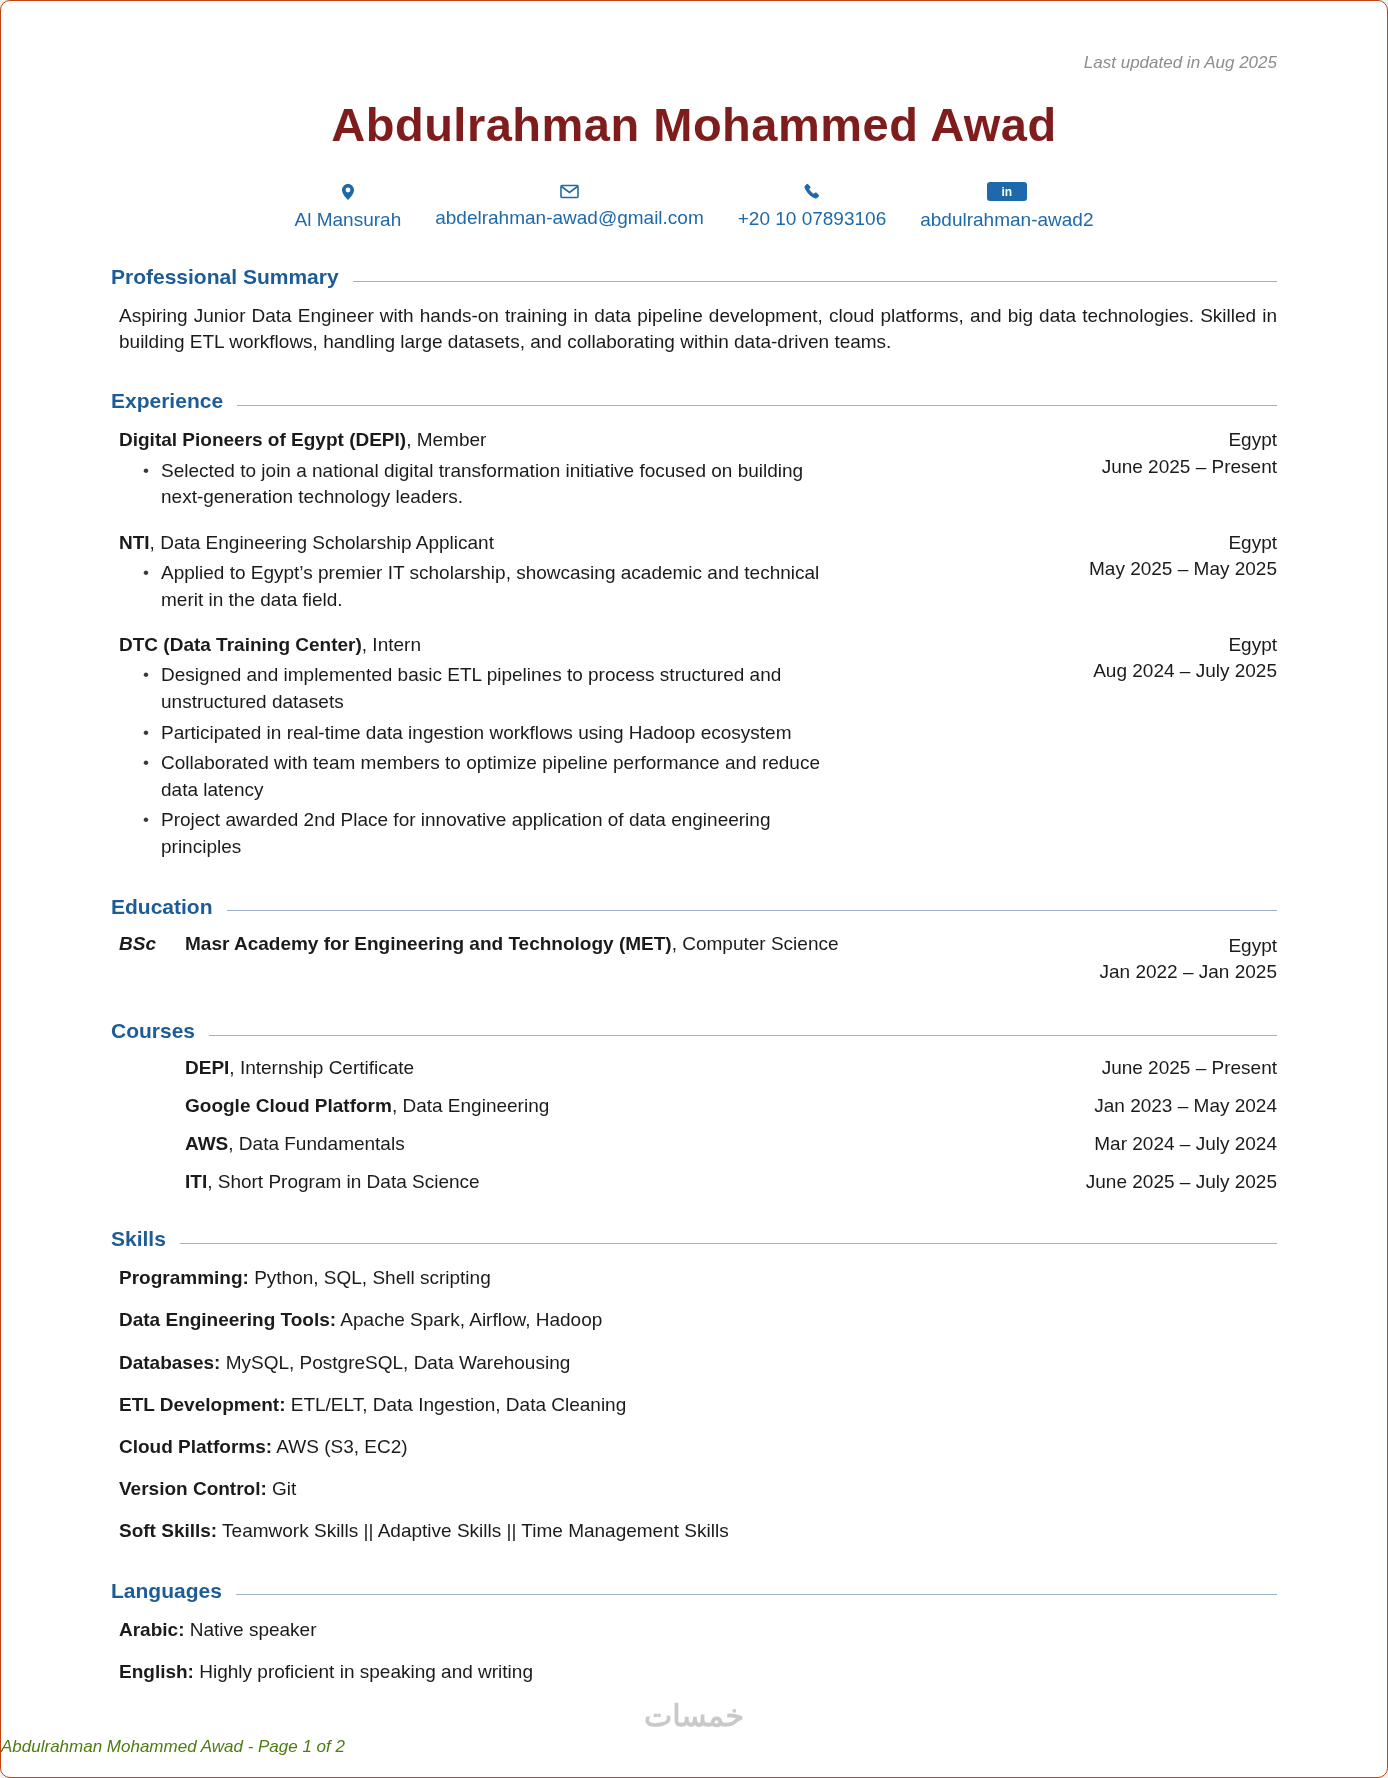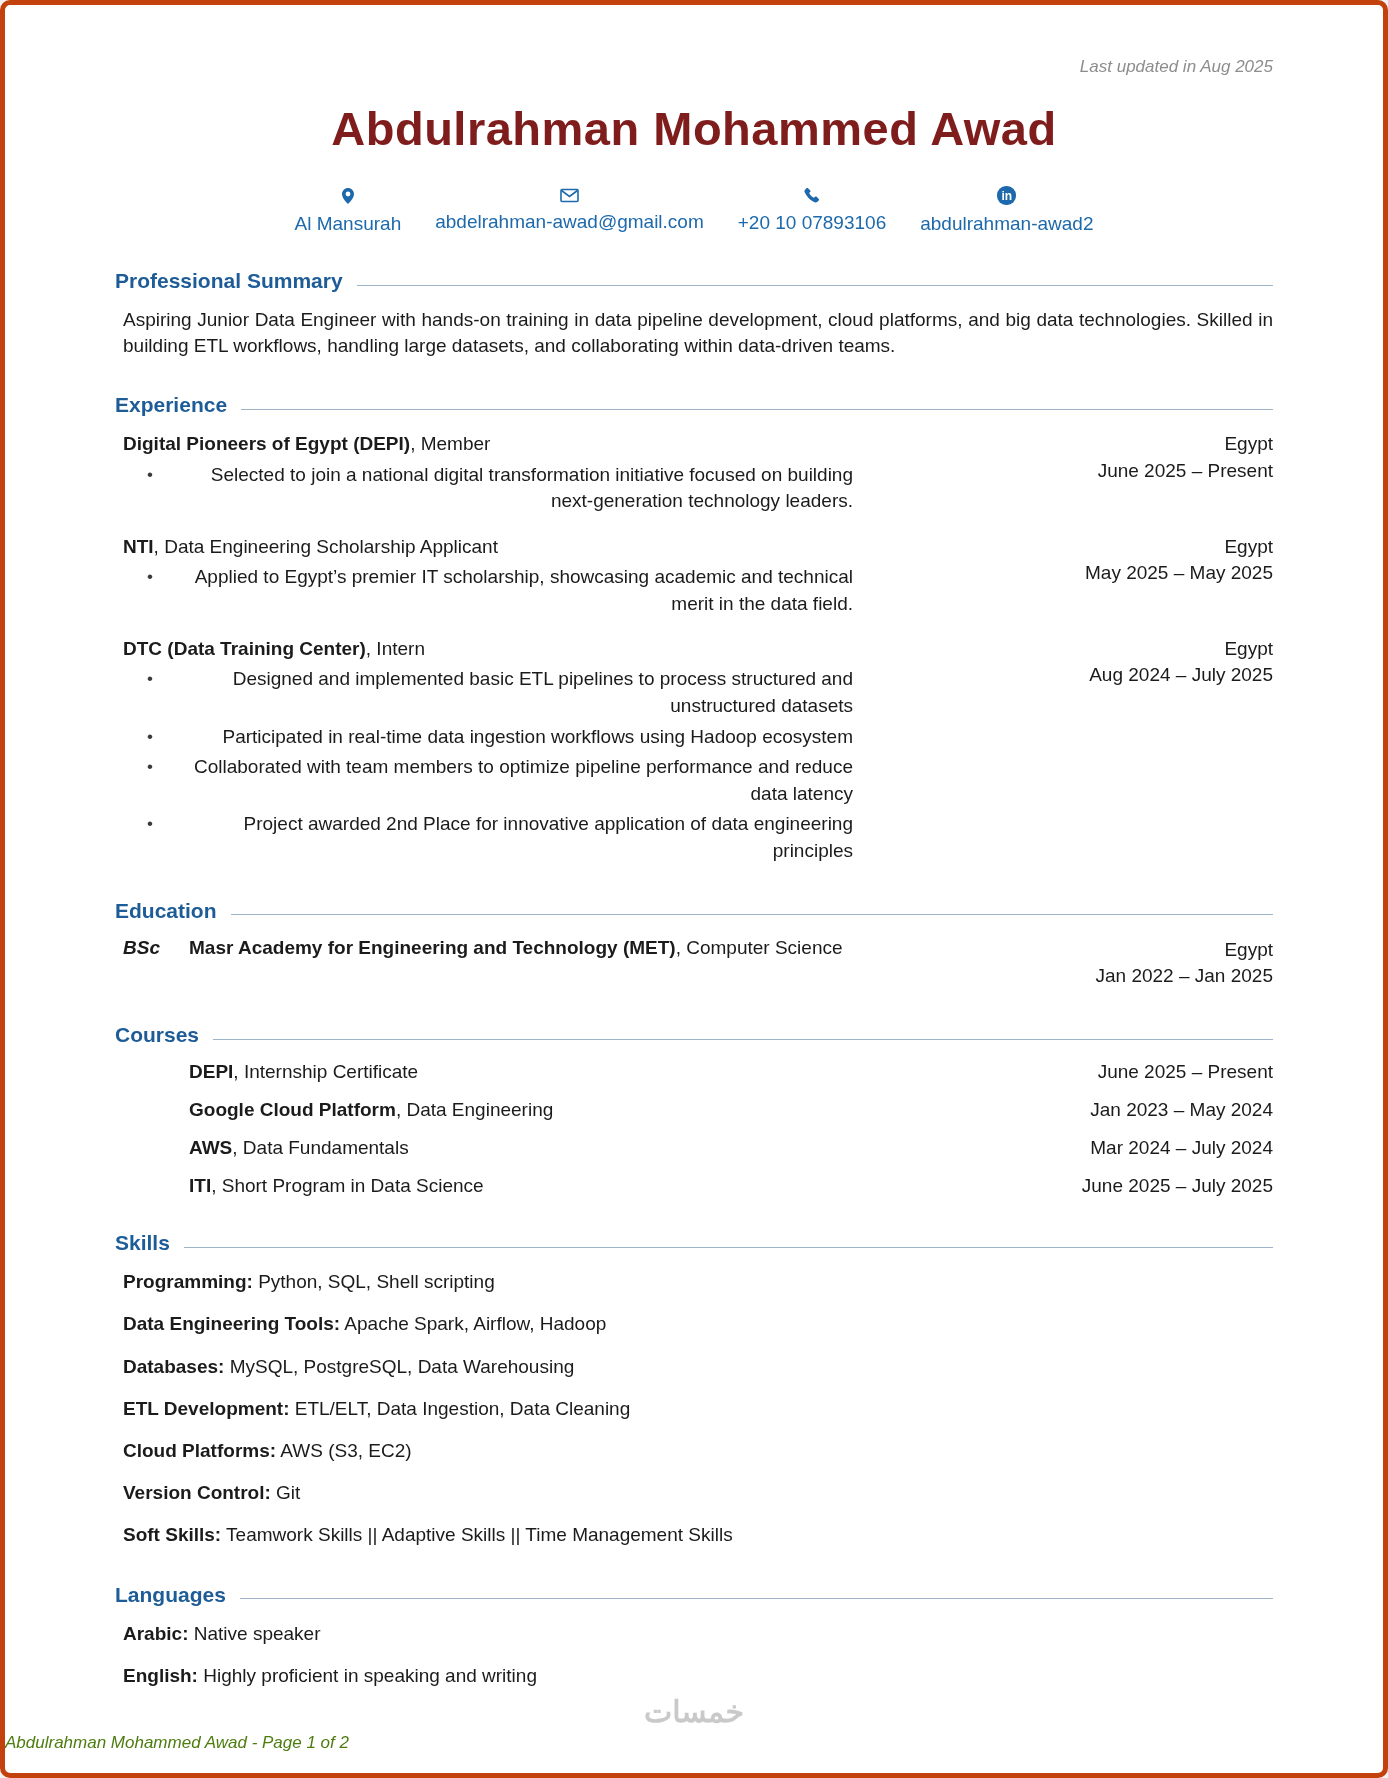--- a/index.html
+++ b/index.html
@@ -1,46 +1,46 @@
 <!DOCTYPE html>
 <html><head>
 <meta charset="utf-8">
 <style>
   * { box-sizing: border-box; }
   html, body { margin: 0; padding: 0; background: #f2f2f2; }
   .page {
     width: 1388px; height: 1778px; margin: 0 auto; background: #ffffff;
-    border: 5px solid #c2410c; border-radius: 10px;
+    border: 1px solid #c2410c; border-radius: 10px;
     padding: 52px 110px 0 110px; position: relative; overflow: hidden;
     font-family: "Liberation Sans", sans-serif; color: #1b1b1b; font-size: 19px;
   }
   .last-updated { text-align: right; font-style: italic; color: #8d8d8d; font-size: 17px; }
   .candidate-name {
     text-align: center; color: #7f1d1d; font-size: 47px; font-weight: 700;
     margin: 24px 0 0 0; letter-spacing: 0.5px;
   }
   .contacts { display: flex; justify-content: center; align-items: center; gap: 34px; margin-top: 30px; }
   .contact { display: flex; align-items: center; gap: 8px; color: #1d69ab; cursor: pointer; flex-direction: column; }
   .contact svg { display: block; }
   .li-badge {
-    width: 19px; height: 19px; background: #1d69ab; color: #fff; border-radius: 9px;
+    width: 40px; height: 19px; background: #1d69ab; color: #fff; border-radius: 3px;
     font-size: 12px; font-weight: 700; display: inline-flex; align-items: center; justify-content: center;
   }
   .section { margin-top: 34px; }
   .sec-head { display: flex; align-items: center; gap: 14px; margin-bottom: 14px; }
   .sec-head h2 { color: #1d5c97; font-size: 21px; font-weight: 700; margin: 0; }
   .sec-head .rule { flex: 1; border-bottom: 1.5px solid #9db3c7; transform: translateY(4px); }
   .summary-text { margin: 0; padding-left: 8px; line-height: 1.38; text-align: justify; }
 
   .xp-entry { display: flex; padding-left: 8px; margin-bottom: 19px; }
   .xp-left { flex: 1; padding-right: 26px; }
   .xp-title { line-height: 1.38; }
   .co { font-weight: 700; }
   .xp-right { width: 225px; text-align: right; line-height: 1.38; flex-shrink: 0; }
-  .bullets { list-style: none; margin: 4px 0 0 0; padding: 0; text-align: right; }
+  .bullets { list-style: none; margin: 4px 0 0 0; padding: 0; }
   .bullets li { position: relative; padding-left: 42px; line-height: 1.4; margin-top: 4px; max-width: 730px; }
   .bullets li::before { content: "\2022"; position: absolute; left: 24px; top: 1px; color: #3a3a3a; font-size: 17px; }
 
   .edu-row { display: flex; padding-left: 8px; }
   .edu-degree { width: 66px; font-weight: 700; flex-shrink: 0; font-style: italic; }
   .edu-main { flex: 1; padding-right: 26px; }
   .edu-right { width: 225px; text-align: right; line-height: 1.38; flex-shrink: 0; }
 
   .course-row { display: flex; padding-left: 74px; margin-bottom: 16px; }
   .course-main { flex: 1; padding-right: 26px; }

